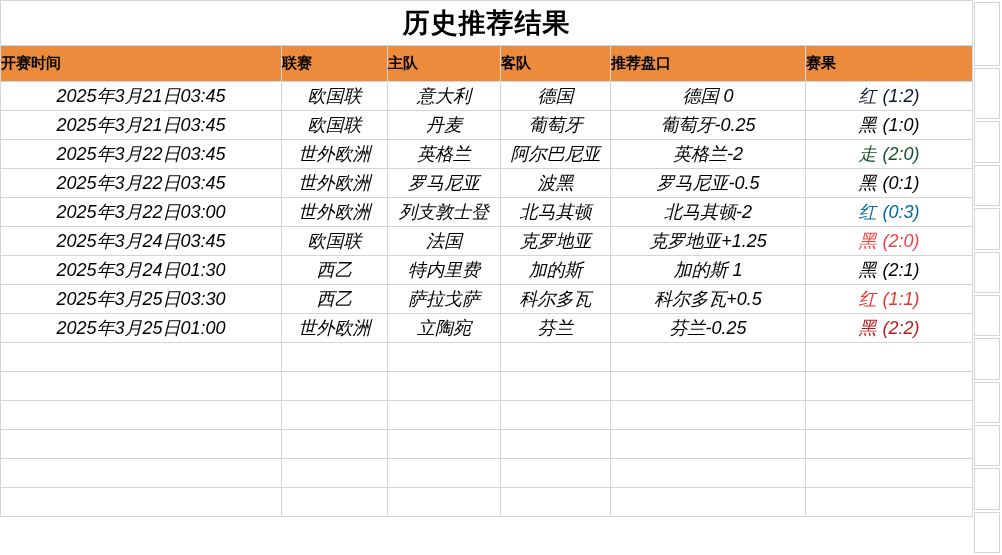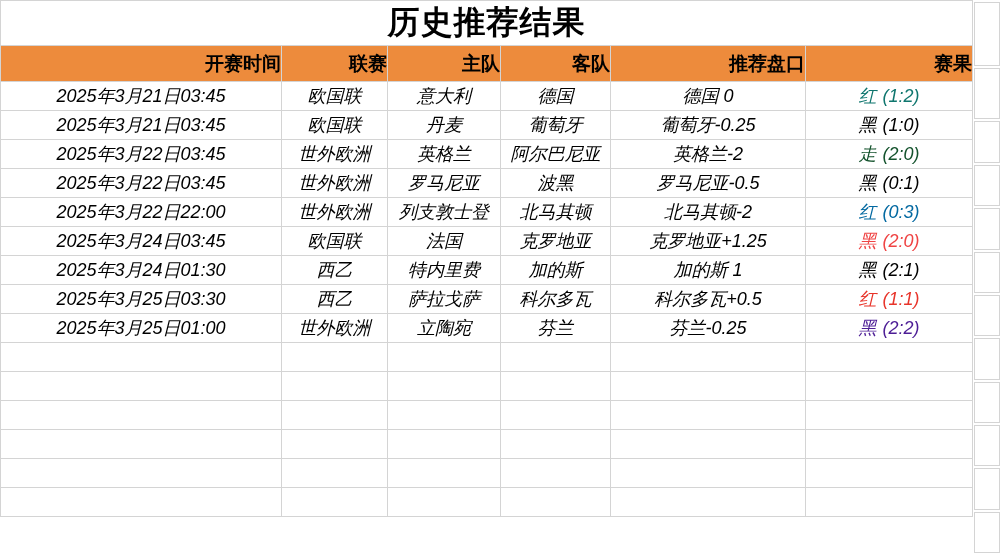--- a/index.html
+++ b/index.html
@@ -29,32 +29,32 @@
     margin: 0;
     height: 29px;
     box-sizing: border-box;
   }
   
   .title-cell {
     height: 45px !important;
     border: 1px solid #d4d4d4;
     text-align: center;
     vertical-align: middle;
-    font-size: 32px;
+    font-size: 27px;
     font-weight: bold;
     color: #000000;
     letter-spacing: 1px;
   }
   
   .hdr td {
     background: #ED8B3C;
     height: 36px !important;
-    text-align: right;
+    text-align: left;
     vertical-align: middle;
-    font-size: 19px;
+    font-size: 15px;
     font-weight: bold;
     color: #000000;
     border: 1px solid #c9c9c9;
   }
   .data td {
     text-align: center;
     vertical-align: middle;
     font-size: 18px;
     color: #000000;
     height: 29px !important;
@@ -112,21 +112,21 @@
         <td style="background: rgb(237, 139, 60);">客队</td>
         <td style="background: rgb(237, 139, 60);">推荐盘口</td>
         <td style="background: rgb(237, 139, 60);">赛果</td>
       </tr>
       <tr class="data">
         <td>2025年3月21日03:45</td>
         <td>欧国联</td>
         <td>意大利</td>
         <td>德国</td>
         <td>德国 0</td>
-        <td class="res-cell" style="color: #0f766e; text-align: center;">
+        <td class="res-cell" style="color: #0f172a; text-align: center;">
           <span class="res-label">红</span><span>(1:2)</span>
         </td>
       </tr>
       <tr class="data">
         <td>2025年3月21日03:45</td>
         <td>欧国联</td>
         <td>丹麦</td>
         <td>葡萄牙</td>
         <td>葡萄牙-0.25</td>
         <td class="res-cell" style="color: rgb(0, 0, 0); margin-top: 26px;">
@@ -147,21 +147,21 @@
         <td>2025年3月22日03:45</td>
         <td>世外欧洲</td>
         <td>罗马尼亚</td>
         <td>波黑</td>
         <td>罗马尼亚-0.5</td>
         <td class="res-cell" style="color: rgb(0, 0, 0);">
           <span class="res-label">黑</span><span>(0:1)</span>
         </td>
       </tr>
       <tr class="data">
-        <td>2025年3月22日22:00</td>
+        <td>2025年3月22日03:00</td>
         <td>世外欧洲</td>
         <td>列支敦士登</td>
         <td>北马其顿</td>
         <td>北马其顿-2</td>
         <td class="res-cell" style="color: #0369a1;">
           <span class="res-label">红</span><span>(0:3)</span>
         </td>
       </tr>
       <tr class="data">
         <td>2025年3月24日03:45</td>
@@ -192,21 +192,21 @@
         <td class="res-cell" style="color: rgb(232, 52, 42);">
           <span class="res-label">红</span><span>(1:1)</span>
         </td>
       </tr>
       <tr class="data">
         <td>2025年3月25日01:00</td>
         <td>世外欧洲</td>
         <td>立陶宛</td>
         <td>芬兰</td>
         <td>芬兰-0.25</td>
-        <td class="res-cell" style="color: #4c1d95;">
+        <td class="res-cell" style="color: #b91c1c;">
           <span class="res-label">黑</span><span>(2:2)</span>
         </td>
       </tr>
 
       <tr class="empty">
         <td></td>
           <td></td>
           <td></td>
           <td></td>
           <td></td>

